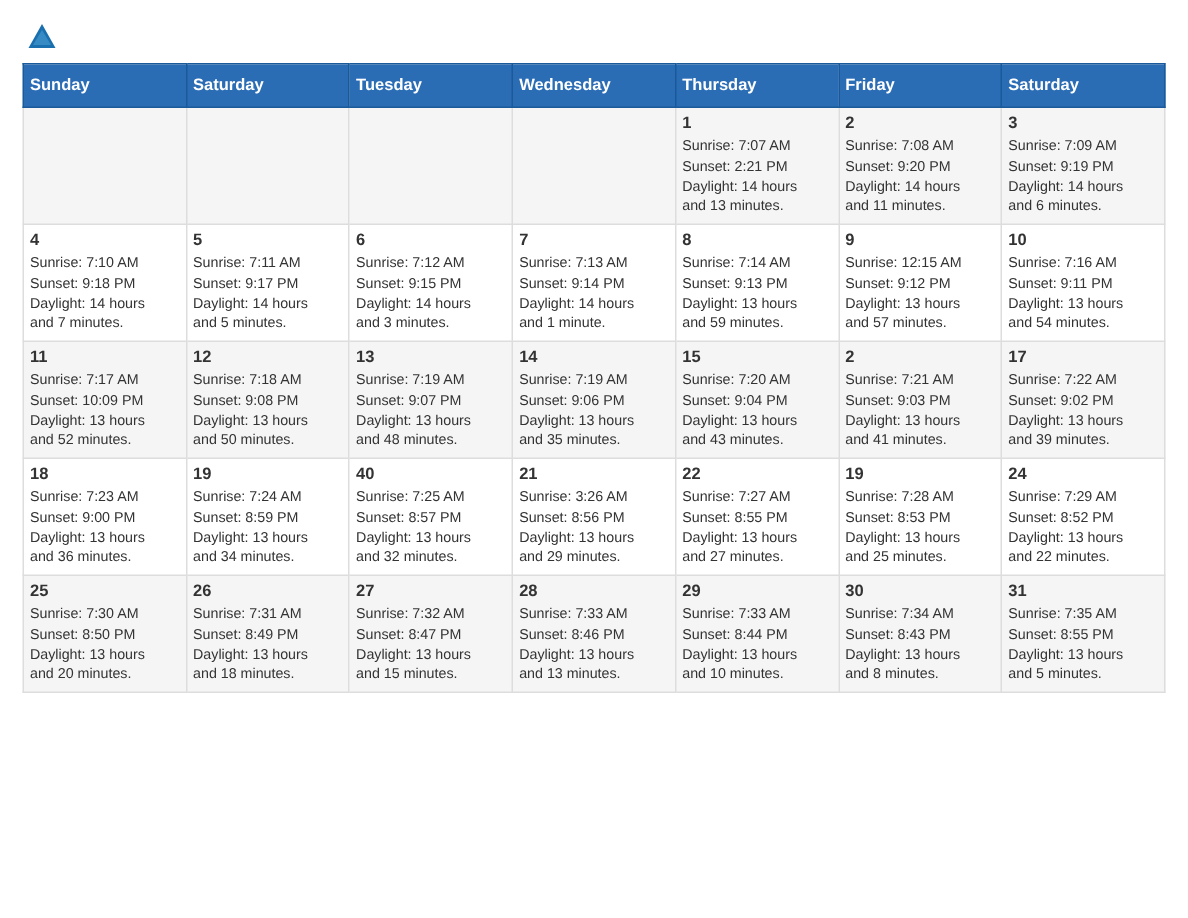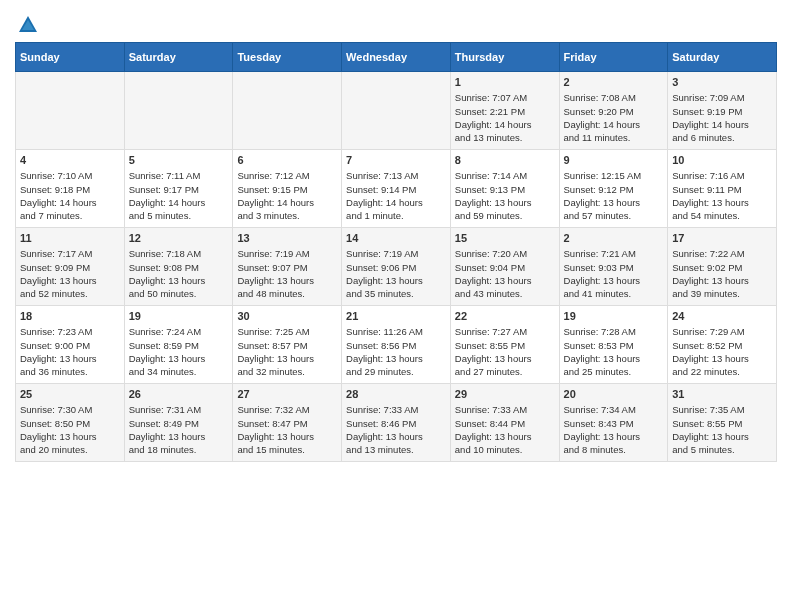--- a/index.html
+++ b/index.html
@@ -200,21 +200,21 @@
             <div>Sunrise: 7:16 AM</div>
             <div>Sunset: 9:11 PM</div>
             <div>Daylight: 13 hours</div>
             <div>and 54 minutes.</div>
           </td>
         </tr>
         <tr>
           <td>
             <span class="day-number">11</span>
             <div>Sunrise: 7:17 AM</div>
-            <div>Sunset: 9:09 PM</div>
+            <div>Sunset: 10:09 PM</div>
             <div>Daylight: 13 hours</div>
             <div>and 52 minutes.</div>
           </td>
           <td>
             <span class="day-number">12</span>
             <div>Sunrise: 7:18 AM</div>
             <div>Sunset: 9:08 PM</div>
             <div>Daylight: 13 hours</div>
             <div>and 50 minutes.</div>
           </td>
@@ -263,29 +263,29 @@
             <div>and 36 minutes.</div>
           </td>
           <td>
             <span class="day-number">19</span>
             <div>Sunrise: 7:24 AM</div>
             <div>Sunset: 8:59 PM</div>
             <div>Daylight: 13 hours</div>
             <div>and 34 minutes.</div>
           </td>
           <td>
-            <span class="day-number">30</span>
+            <span class="day-number">40</span>
             <div>Sunrise: 7:25 AM</div>
             <div>Sunset: 8:57 PM</div>
             <div>Daylight: 13 hours</div>
             <div>and 32 minutes.</div>
           </td>
           <td>
             <span class="day-number">21</span>
-            <div>Sunrise: 11:26 AM</div>
+            <div>Sunrise: 3:26 AM</div>
             <div>Sunset: 8:56 PM</div>
             <div>Daylight: 13 hours</div>
             <div>and 29 minutes.</div>
           </td>
           <td>
             <span class="day-number">22</span>
             <div>Sunrise: 7:27 AM</div>
             <div>Sunset: 8:55 PM</div>
             <div>Daylight: 13 hours</div>
             <div>and 27 minutes.</div>
@@ -335,21 +335,21 @@
             <div>and 13 minutes.</div>
           </td>
           <td>
             <span class="day-number">29</span>
             <div>Sunrise: 7:33 AM</div>
             <div>Sunset: 8:44 PM</div>
             <div>Daylight: 13 hours</div>
             <div>and 10 minutes.</div>
           </td>
           <td>
-            <span class="day-number">20</span>
+            <span class="day-number">30</span>
             <div>Sunrise: 7:34 AM</div>
             <div>Sunset: 8:43 PM</div>
             <div>Daylight: 13 hours</div>
             <div>and 8 minutes.</div>
           </td>
           <td>
             <span class="day-number">31</span>
             <div>Sunrise: 7:35 AM</div>
             <div>Sunset: 8:55 PM</div>
             <div>Daylight: 13 hours</div>

